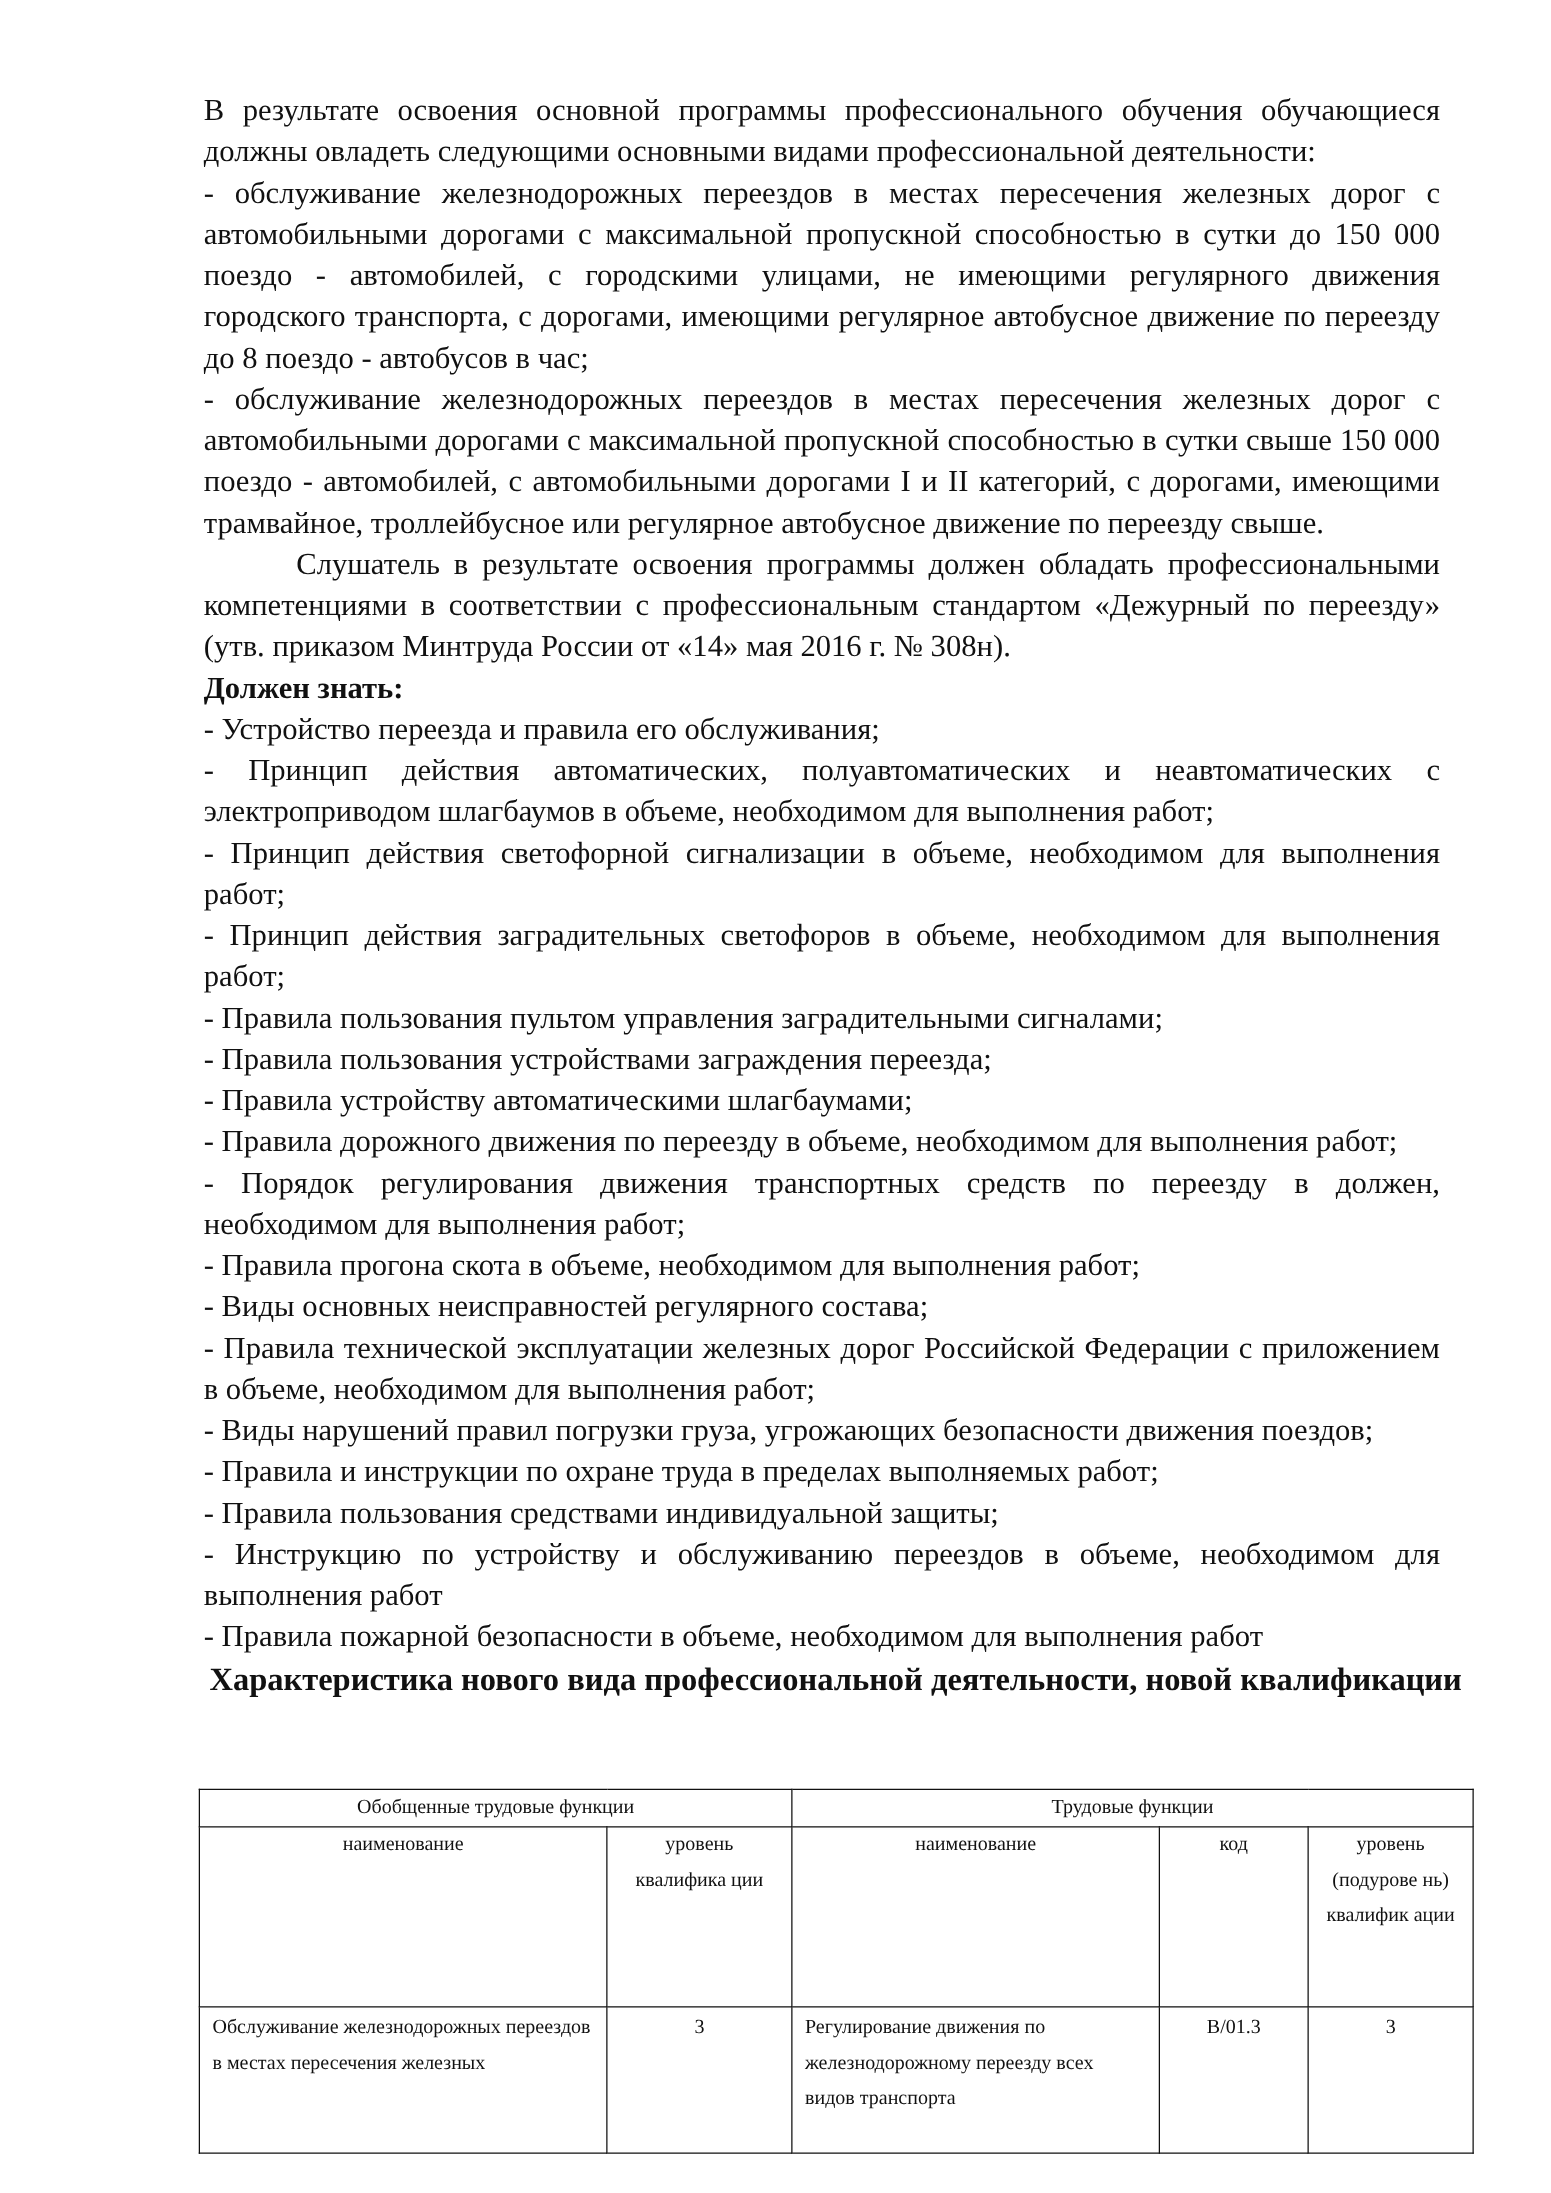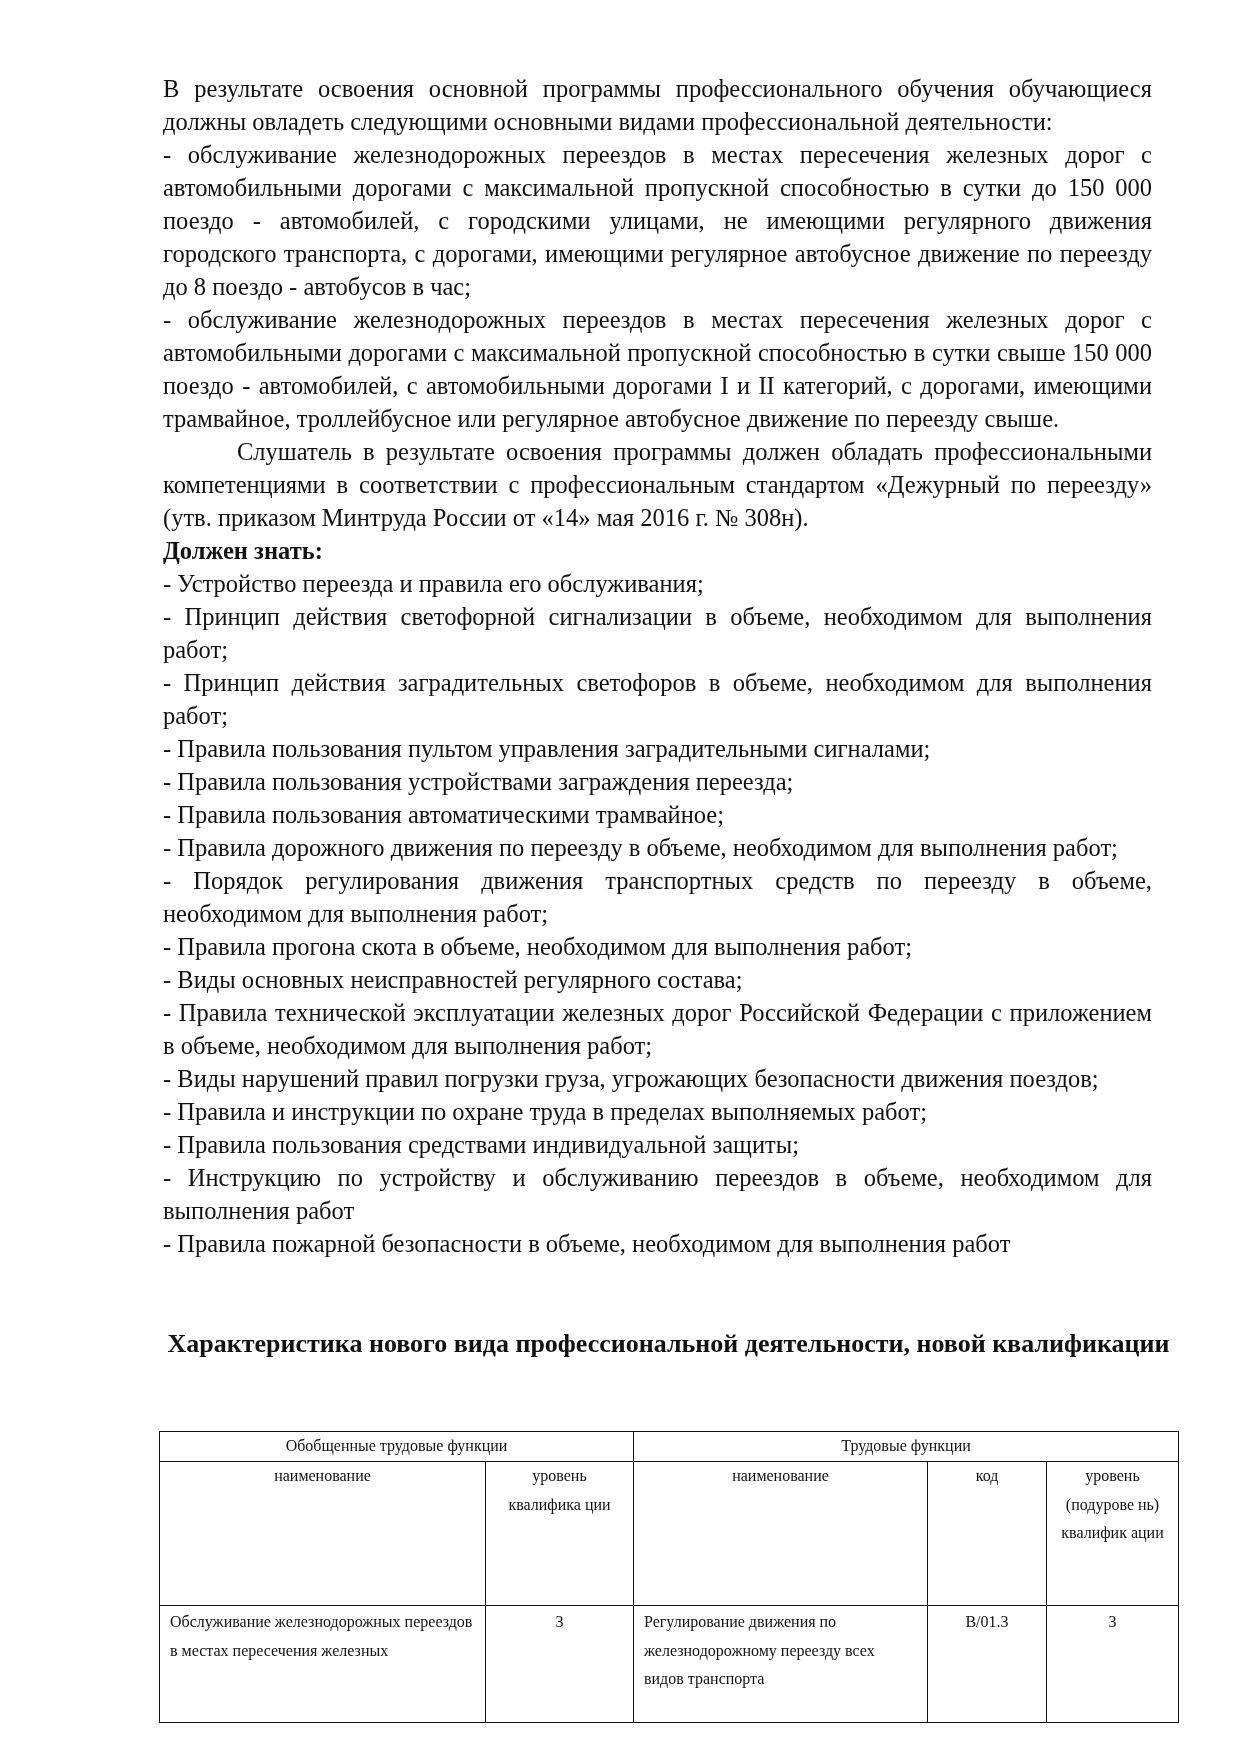--- a/index.html
+++ b/index.html
@@ -69,27 +69,28 @@
 </head>
 <body>
 
 <div class="page-text">
   <p>В результате освоения основной программы профессионального обучения обучающиеся должны овладеть следующими основными видами профессиональной деятельности:</p>
   <p>- обслуживание железнодорожных переездов в местах пересечения железных дорог с автомобильными дорогами с максимальной пропускной способностью в сутки до 150 000 поездо - автомобилей, с городскими улицами, не имеющими регулярного движения городского транспорта, с дорогами, имеющими регулярное автобусное движение по переезду до 8 поездо - автобусов в час;</p>
   <p>- обслуживание железнодорожных переездов в местах пересечения железных дорог с автомобильными дорогами с максимальной пропускной способностью в сутки свыше 150 000 поездо - автомобилей, с автомобильными дорогами I и II категорий, с дорогами, имеющими трамвайное, троллейбусное или регулярное автобусное движение по переезду свыше.</p>
   <p class="indent">Слушатель в результате освоения программы должен обладать профессиональными компетенциями в соответствии с профессиональным стандартом «Дежурный по переезду» (утв. приказом Минтруда России от «14» мая 2016 г. № 308н).</p>
   <p class="bold">Должен знать:</p>
   <p>- Устройство переезда и правила его обслуживания;</p>
+  <p>- Принцип действия автоматических, полуавтоматических и неавтоматических с электроприводом шлагбаумов в объеме, необходимом для выполнения работ;</p>
   <p>- Принцип действия светофорной сигнализации в объеме, необходимом для выполнения работ;</p>
   <p>- Принцип действия заградительных светофоров в объеме, необходимом для выполнения работ;</p>
   <p>- Правила пользования пультом управления заградительными сигналами;</p>
   <p>- Правила пользования устройствами заграждения переезда;</p>
-  <p>- Правила пользования автоматическими трамвайное;</p>
+  <p>- Правила устройству автоматическими шлагбаумами;</p>
   <p>- Правила дорожного движения по переезду в объеме, необходимом для выполнения работ;</p>
-  <p>- Порядок регулирования движения транспортных средств по переезду в объеме, необходимом для выполнения работ;</p>
+  <p>- Порядок регулирования движения транспортных средств по переезду в должен, необходимом для выполнения работ;</p>
   <p>- Правила прогона скота в объеме, необходимом для выполнения работ;</p>
   <p>- Виды основных неисправностей регулярного состава;</p>
   <p>- Правила технической эксплуатации железных дорог Российской Федерации с приложением в объеме, необходимом для выполнения работ;</p>
   <p>- Виды нарушений правил погрузки груза, угрожающих безопасности движения поездов;</p>
   <p>- Правила и инструкции по охране труда в пределах выполняемых работ;</p>
   <p>- Правила пользования средствами индивидуальной защиты;</p>
   <p>- Инструкцию по устройству и обслуживанию переездов в объеме, необходимом для выполнения работ</p>
   <p>- Правила пожарной безопасности в объеме, необходимом для выполнения работ</p>
 </div>
 

